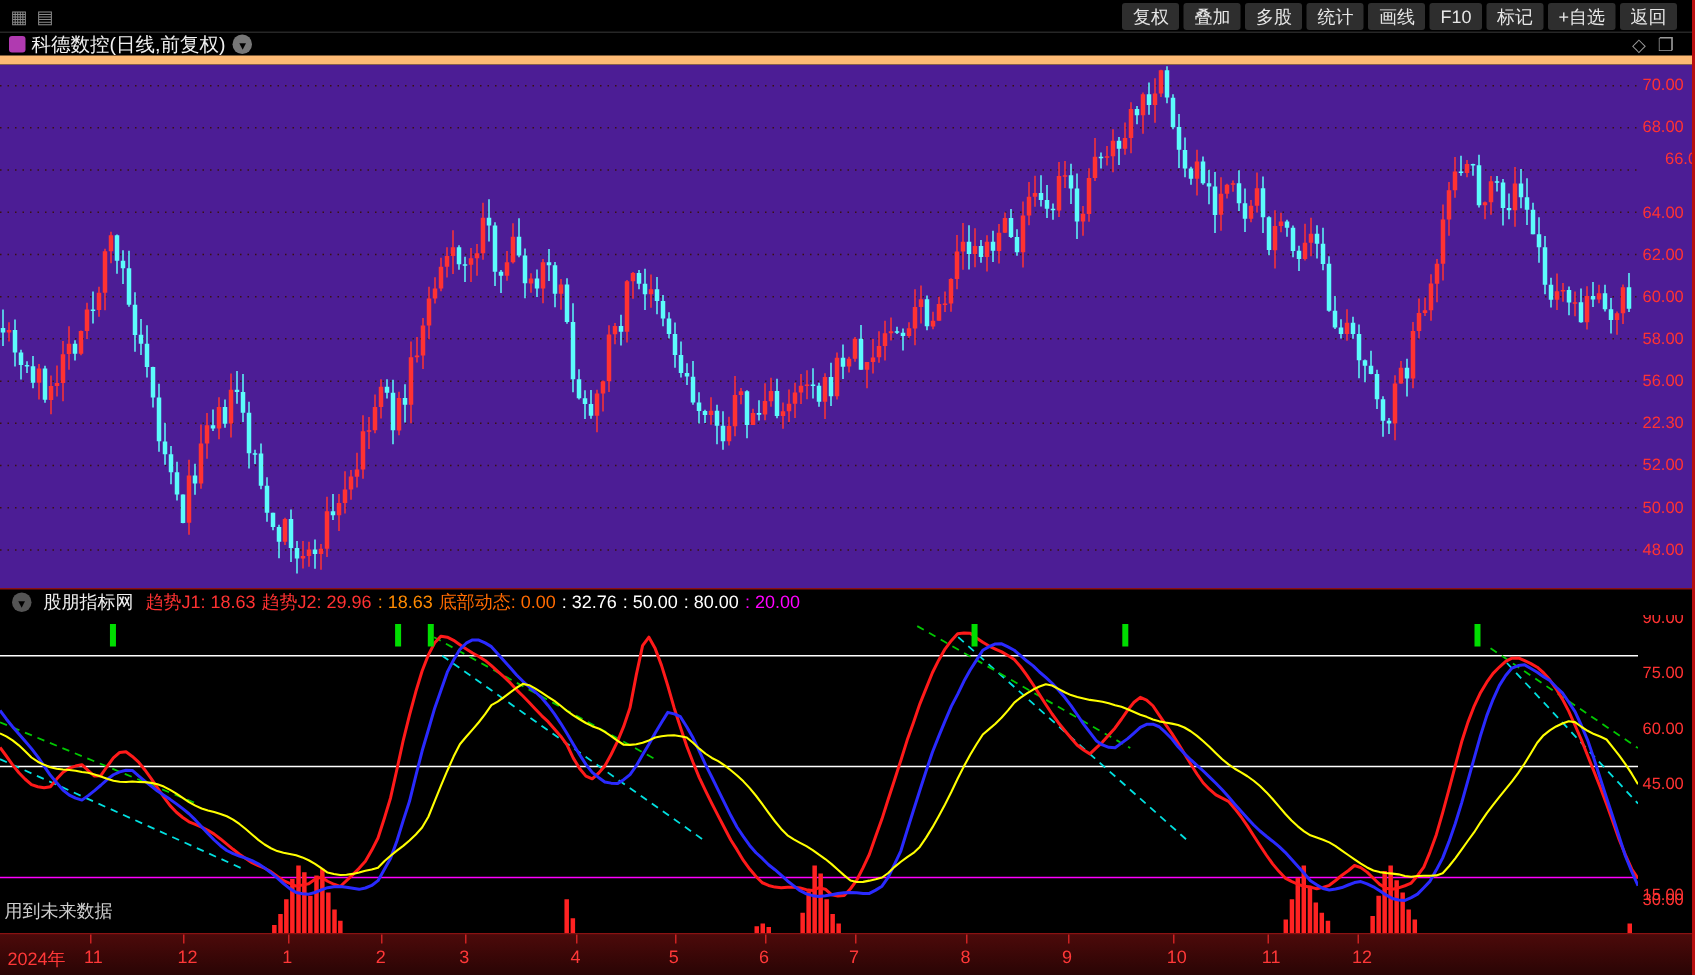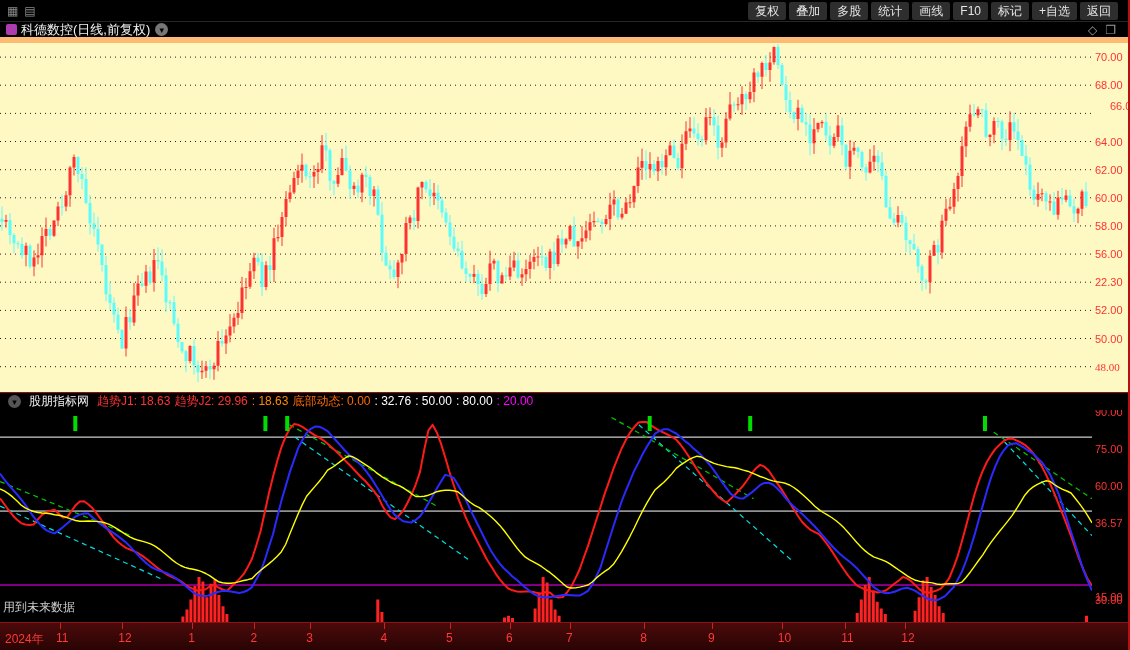--- a/index.html
+++ b/index.html
@@ -18,21 +18,21 @@
   white-space:nowrap;font-size:12px;line-height:16px;}
 
 .titlebar{position:absolute;top:22px;left:0;width:1130px;height:21px;display:flex;align-items:center;
   background:#000;font-size:13px;border-bottom:6px solid #fdba74;z-index:30;padding:0 4px;}
 .stock-logo{width:11px;height:11px;background:#b03ab0;border-radius:2px;margin:0 4px 0 2px;}
 .title-text{color:#f2f2f2;}
 .drop-circle{width:13px;height:13px;border-radius:50%;background:#777;color:#000;font-size:9px;
   display:inline-flex;align-items:center;justify-content:center;margin-left:5px;cursor:pointer;}
 .titlebar-right{margin-left:auto;display:flex;gap:8px;padding-right:10px;color:#9a9a9a;font-size:12px;}
 
-.main-panel{position:absolute;top:43px;left:0;width:1130px;height:349px;background:#fef9c3;}
+.main-panel{position:absolute;top:43px;left:0;width:1130px;height:349px;background:#4c1d95;}
 .ind-header{position:absolute;top:392px;left:0;width:1130px;height:18px;background:#000;
   border-top:1px solid #8a1212;display:flex;align-items:center;font-size:12px;gap:8px;
   padding-left:3px;z-index:25;white-space:nowrap;}
 .ind-name{color:#f0f0f0;}
 .ind-panel{position:absolute;top:410px;left:0;width:1130px;height:212px;background:#000;}
 .axis-label{position:absolute;left:1095px;width:34px;font-size:11px;color:#ff3232;line-height:12px;}
 .future-note{position:absolute;left:3px;bottom:6px;color:#cfcfcf;font-size:12px;z-index:20;}
 
 .date-axis{position:absolute;top:622px;left:0;width:1130px;height:28px;
   background:linear-gradient(#4c0a0a,#290404);border-top:1px solid #8a1212;z-index:10;}
@@ -90,21 +90,21 @@
       <div class="axis-label" style="top: 36.2177px;">68.00</div>
       <div class="axis-label" style="top: 57px; padding-left: 15px;">66.00</div>
       <div class="axis-label" style="top: 92.5081px;">64.00</div>
       <div class="axis-label" style="top: 120.653px;">62.00</div>
       <div class="axis-label" style="top: 148.798px;">60.00</div>
       <div class="axis-label" style="top: 176.944px;">58.00</div>
       <div class="axis-label" style="top: 205.089px;">56.00</div>
       <div class="axis-label" style="top: 233.234px;">22.30</div>
       <div class="axis-label" style="top: 261.379px;">52.00</div>
       <div class="axis-label" style="top: 289.524px;">50.00</div>
-      <div class="axis-label" style="top: 317.669px; font-family: Liberation Serif, serif;">48.00</div>
+      <div class="axis-label" style="top: 317.669px;">48.00</div>
     </div>
 
   <div class="ind-header">
     <span class="drop-circle" style="background:#555">▾</span>
     <span class="ind-name">股朋指标网</span>
     <span id="indValues"><span style="color: rgb(255, 50, 50); margin-right: 4px;">趋势J1: 18.63</span><span style="color: rgb(255, 50, 50); margin-right: 4px;">趋势J2: 29.96</span><span style="color: rgb(255, 138, 0); margin-right: 4px;">: 18.63</span><span style="color: rgb(255, 106, 0); margin-right: 4px;">底部动态: 0.00</span><span style="color: rgb(255, 255, 255); margin-right: 4px;">: 32.76</span><span style="color: rgb(255, 255, 255); margin-right: 4px;">: 50.00</span><span style="color: rgb(255, 255, 255); margin-right: 4px;">: 80.00</span><span style="color: rgb(255, 0, 255); margin-right: 4px;">: 20.00</span></span>
   </div>
 
   <div class="ind-panel" id="indPanel">
     <svg id="oscSvg" width="1092" height="212">
@@ -121,21 +121,21 @@
         <rect x="263.4" y="6" width="4" height="15" fill="#00dd00"></rect>
         <rect x="285.2" y="6" width="4" height="15" fill="#00dd00"></rect>
         <rect x="647.7" y="6" width="4" height="15" fill="#00dd00"></rect>
         <rect x="748.2" y="6" width="4" height="15" fill="#00dd00"></rect>
         <rect x="983.0" y="6" width="4" height="15" fill="#00dd00"></rect>
       </svg>
     <div class="future-note">用到未来数据</div>
   <div class="axis-label" style="top: -3.53488px;">90.00</div>
       <div class="axis-label" style="top: 33.4419px;">75.00</div>
       <div class="axis-label" style="top: 70.4186px;">60.00</div>
-      <div class="axis-label" style="top: 107.395px;">36.57</div>
+      <div class="axis-label" style="top: 107.395px;">45.00</div>
       <div class="axis-label" style="top: 144.372px; margin-top: 40px;">30.00</div>
       <div class="axis-label" style="top: 181.349px;">15.00</div>
     </div>
 
   <div class="date-axis" id="dateAxis">
     <span class="year-label">2024年</span>
   <div class="month-tick" style="left: 60.06px;"></div>
       <div class="month-label" style="left: 56.06px;">11</div>
       <div class="month-tick" style="left: 122.304px;"></div>
       <div class="month-label" style="left: 118.304px;">12</div>

